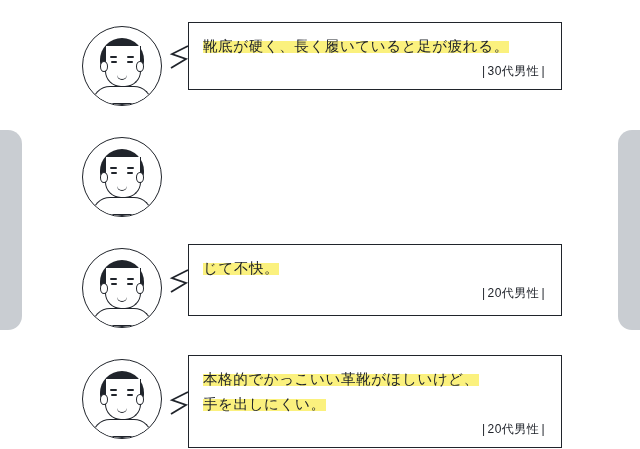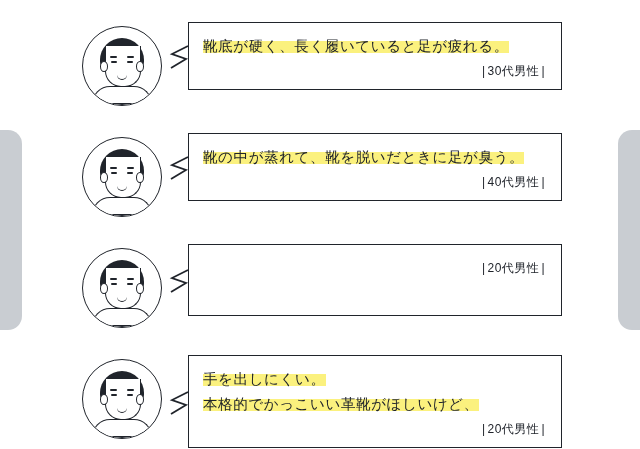--- a/index.html
+++ b/index.html
@@ -264,33 +264,20 @@
         <div class="av-ear r"></div>
         <div class="av-brow l"></div>
         <div class="av-brow r"></div>
         <div class="av-eye l"></div>
         <div class="av-eye r"></div>
         <div class="av-mouth"></div>
         <div class="av-body">
           <div class="av-collar"></div>
         </div>
       </div>
-      <div class="bubble-wrap">
-        <svg class="tail" viewBox="0 0 20 24">
-          <polyline points="19,1 3,9 17,14 2,23" fill="none" stroke="#20242b" stroke-width="1.8"></polyline>
-        </svg>
-        <div class="bubble">
-          <div class="quote-line">
-            <span class="hl">靴の中が蒸れて、靴を脱いだときに足が臭う。</span>
-          </div>
-          <div class="attr">
-            <span class="bar">|</span><span>40代男性</span><span class="bar">|</span>
-          </div>
-        </div>
-      </div>
     </div>
 
     <div class="row">
       <div class="avatar">
         <div class="av-hair"></div>
         <div class="av-face"></div>
         <div class="av-ear l"></div>
         <div class="av-ear r"></div>
         <div class="av-brow l"></div>
         <div class="av-brow r"></div>
@@ -299,20 +286,23 @@
         <div class="av-mouth"></div>
         <div class="av-body">
           <div class="av-collar"></div>
         </div>
       </div>
       <div class="bubble-wrap">
         <svg class="tail" viewBox="0 0 20 24">
           <polyline points="19,1 3,9 17,14 2,23" fill="none" stroke="#20242b" stroke-width="1.8"></polyline>
         </svg>
         <div class="bubble tall">
+          <div class="quote-line">
+            <span class="hl">じて不快。</span>
+          </div>
           <div class="attr">
             <span class="bar">|</span><span>20代男性</span><span class="bar">|</span>
           </div>
         </div>
       </div>
     </div>
 
     <div class="row">
       <div class="avatar">
         <div class="av-hair"></div>
@@ -327,24 +317,24 @@
         <div class="av-body">
           <div class="av-collar"></div>
         </div>
       </div>
       <div class="bubble-wrap">
         <svg class="tail" viewBox="0 0 20 24">
           <polyline points="19,1 3,9 17,14 2,23" fill="none" stroke="#20242b" stroke-width="1.8"></polyline>
         </svg>
         <div class="bubble tall">
           <div class="quote-line">
+            <span class="hl">本格的でかっこいい革靴がほしいけど、</span>
+          </div>
+          <div class="quote-line">
             <span class="hl">手を出しにくい。</span>
-          </div>
-          <div class="quote-line">
-            <span class="hl">本格的でかっこいい革靴がほしいけど、</span>
           </div>
           <div class="attr">
             <span class="bar">|</span><span>20代男性</span><span class="bar">|</span>
           </div>
         </div>
       </div>
     </div>
 
   </div>
   <div class="bottom-rule"></div>

